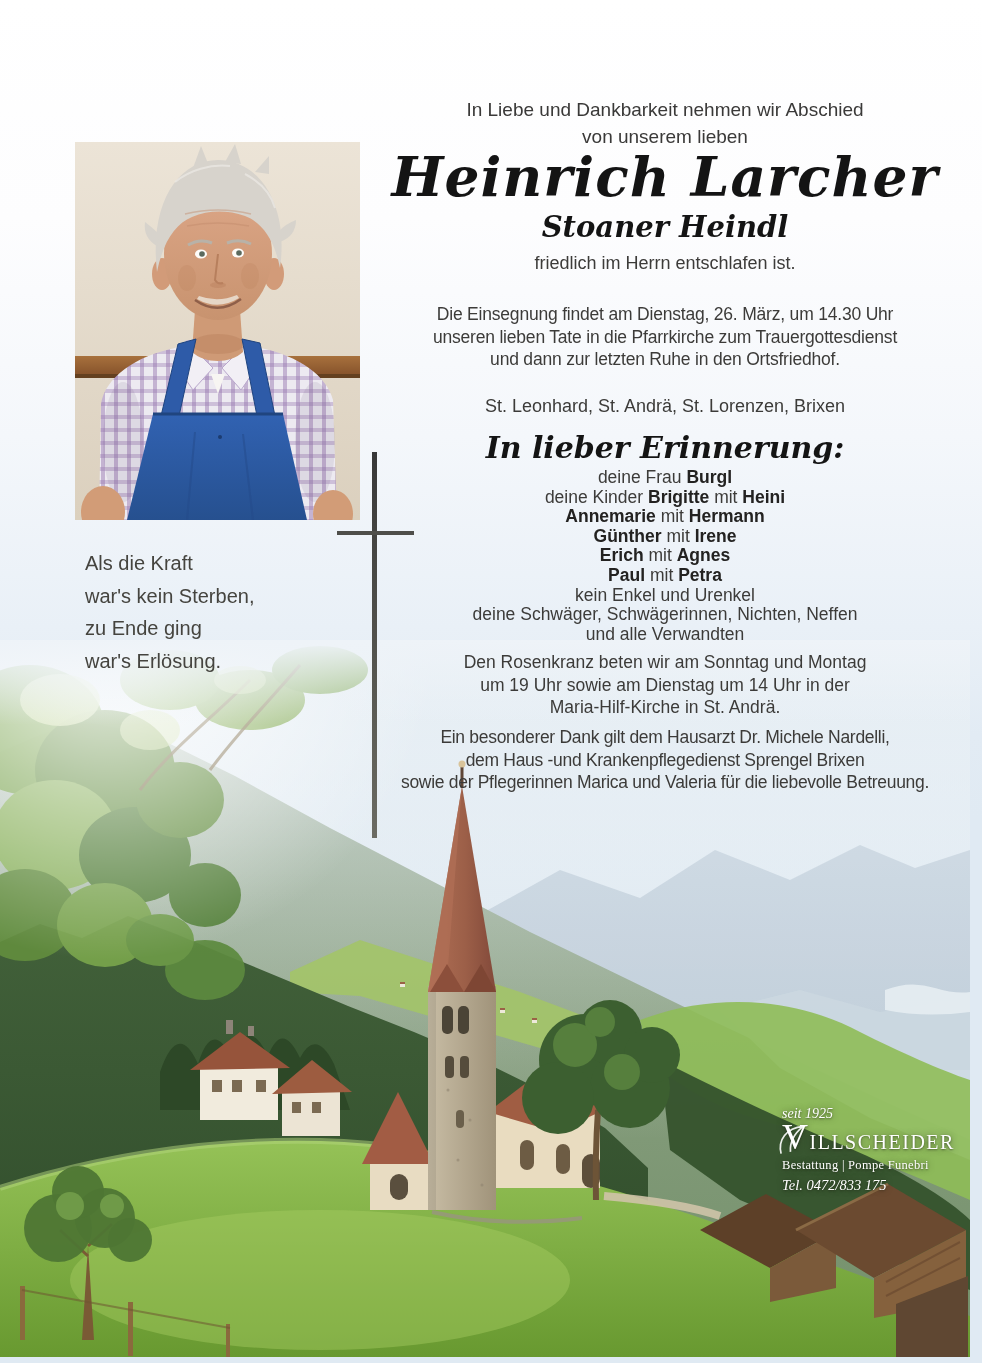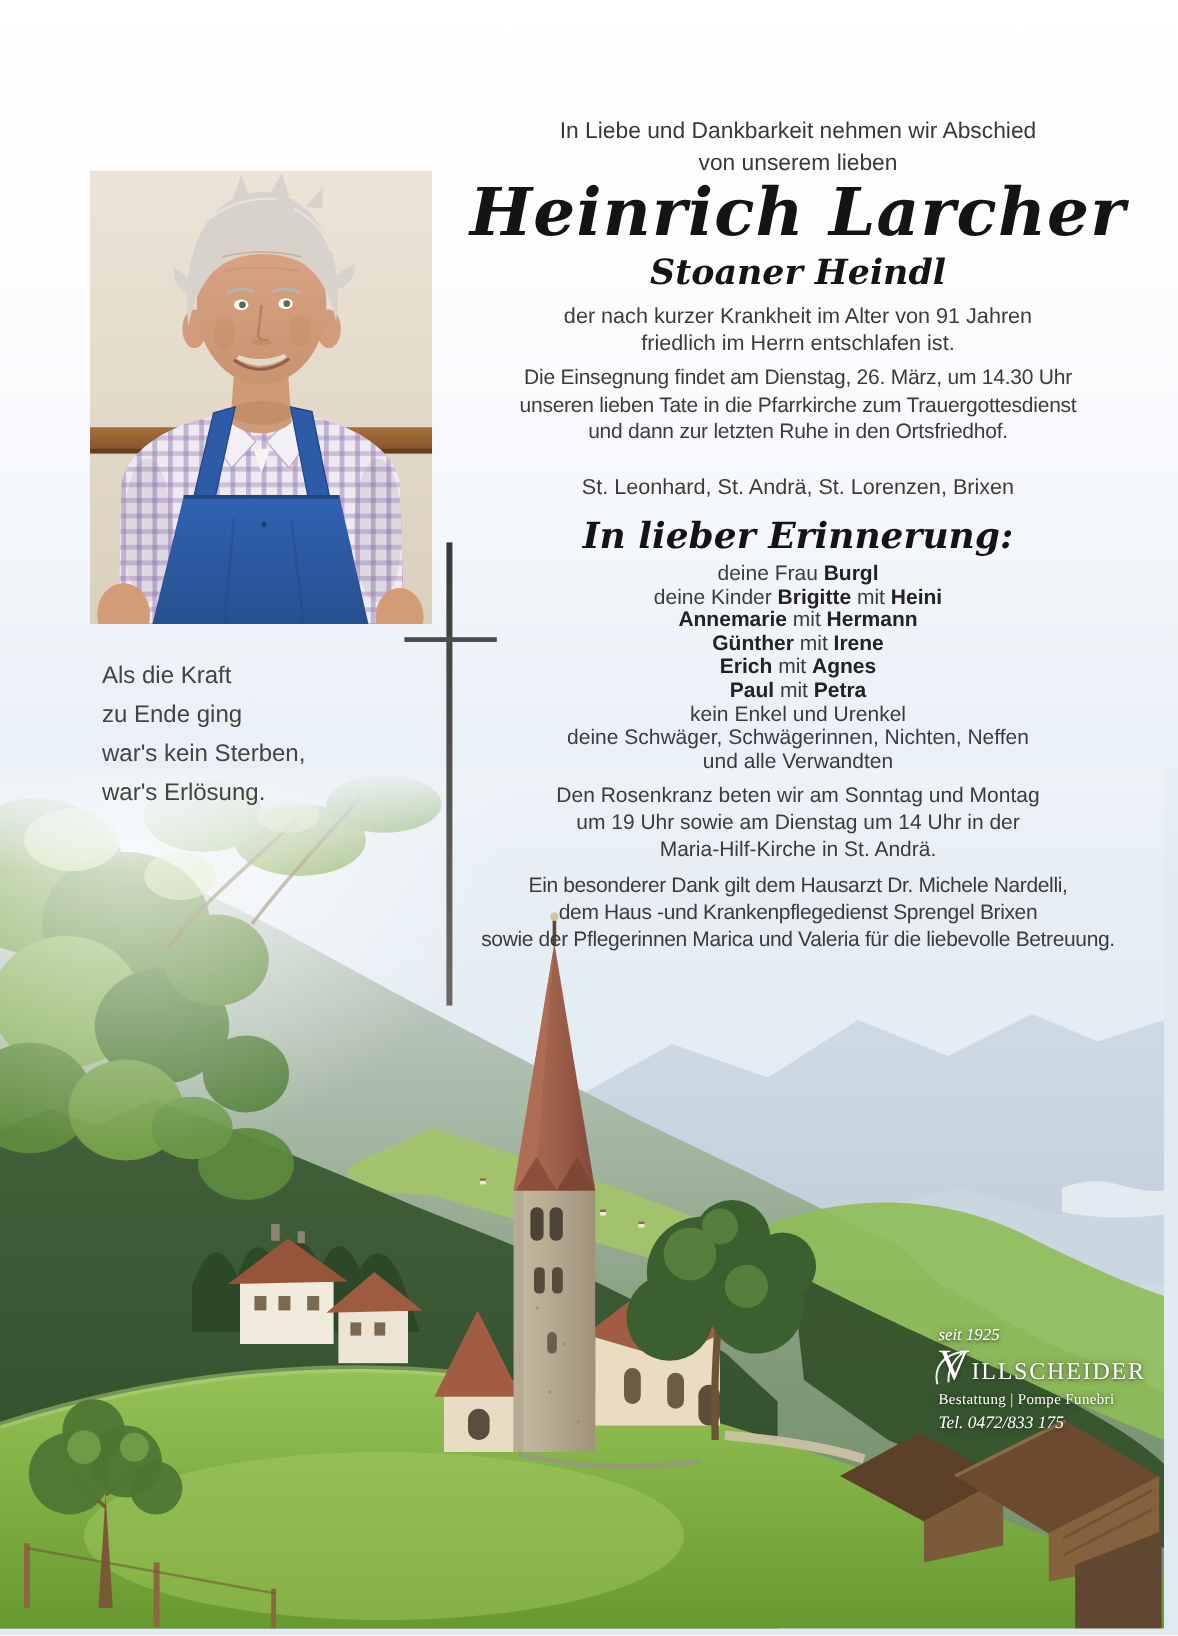--- a/index.html
+++ b/index.html
@@ -311,21 +311,20 @@
 
   <div class="tblock t-intro">
     <div>In Liebe und Dankbarkeit nehmen wir Abschied</div>
     <div>von unserem lieben</div>
   </div>
 
   <div class="tblock t-name">Heinrich Larcher</div>
   <div class="tblock t-nick">Stoaner Heindl</div>
 
   <div class="tblock t-obit">
-    <div>der nach kurzer Krankheit im Alter von 91 Jahren</div>
     <div>friedlich im Herrn entschlafen ist.</div>
   </div>
 
   <div class="tblock t-funeral">
     <div>Die Einsegnung findet am Dienstag, 26. März, um 14.30 Uhr</div>
     <div>unseren lieben Tate in die Pfarrkirche zum Trauergottesdienst</div>
     <div>und dann zur letzten Ruhe in den Ortsfriedhof.</div>
   </div>
 
   <div class="tblock t-places">St. Leonhard, St. Andrä, St. Lorenzen, Brixen</div>
@@ -351,22 +350,22 @@
   </div>
 
   <div class="tblock t-thanks">
     <div>Ein besonderer Dank gilt dem Hausarzt Dr. Michele Nardelli,</div>
     <div>dem Haus -und Krankenpflegedienst Sprengel Brixen</div>
     <div>sowie der Pflegerinnen Marica und Valeria für die liebevolle Betreuung.</div>
   </div>
 
   <div class="poem">
     <div>Als die Kraft</div>
+    <div>war's kein Sterben,</div>
     <div>zu Ende ging</div>
-    <div>war's kein Sterben,</div>
     <div>war's Erlösung.</div>
   </div>
 
   <div class="logo">
     <div class="logo-since">seit 1925</div>
     <div class="logo-name">
       <svg class="logo-flourish" viewBox="0 0 40 40">
         <path d="M6,36 C2,20 12,6 32,4 C22,12 16,22 17,34" stroke="#ffffff" stroke-width="2" fill="none" opacity="0.9"></path>
       </svg><span>Villscheider</span>
     </div>

